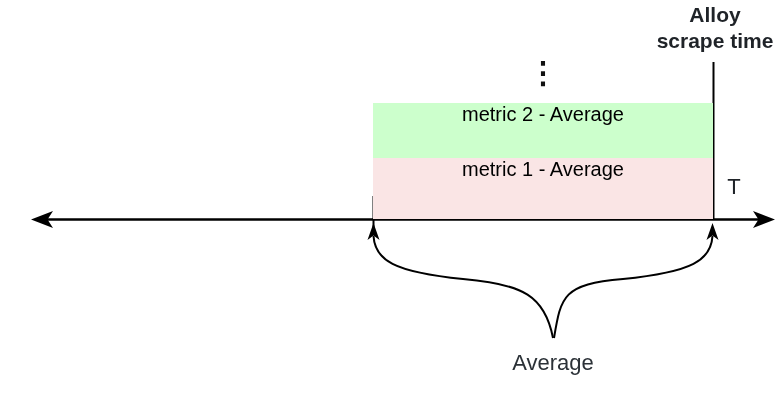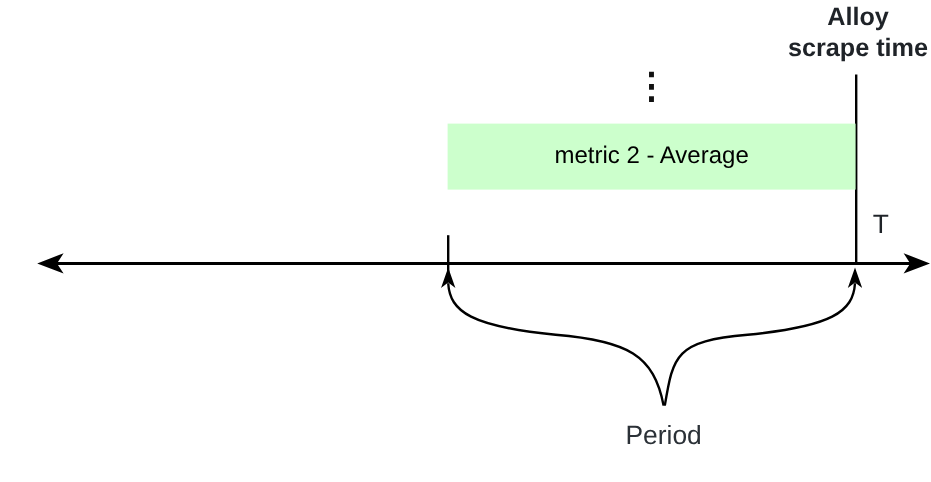--- a/index.html
+++ b/index.html
@@ -41,21 +41,21 @@
     font-size: 30px;
     font-weight: bold;
     line-height: 42px;
     color: #111111;
   }
   .metric-row {
     position: absolute;
     left: 356px;
     width: 340px;
     display: flex;
-    align-items: center;
+    align-items: flex-start;
     justify-content: center;
     font-size: 20px;
     color: #000000;
   }
   .row-green {
     top: 103px;
     height: 55px;
     background: #ccffcc;
   }
   .row-pink {
@@ -106,18 +106,21 @@
   <div class="scrape-label">
     <div>Alloy</div>
     <div>scrape time</div>
   </div>
 
   <div class="more-dots">⋮</div>
 
   <div class="metric-row row-green">
     <span>metric 2 - Average</span>
   </div>
+  <div class="metric-row row-pink">
+    <span>metric 1 - Average</span>
+  </div>
 
   <div class="t-label">T</div>
 
-  <div class="period-label">Period</div>
+  <div class="period-label">Average</div>
 
 </div>
 
 </body></html>

